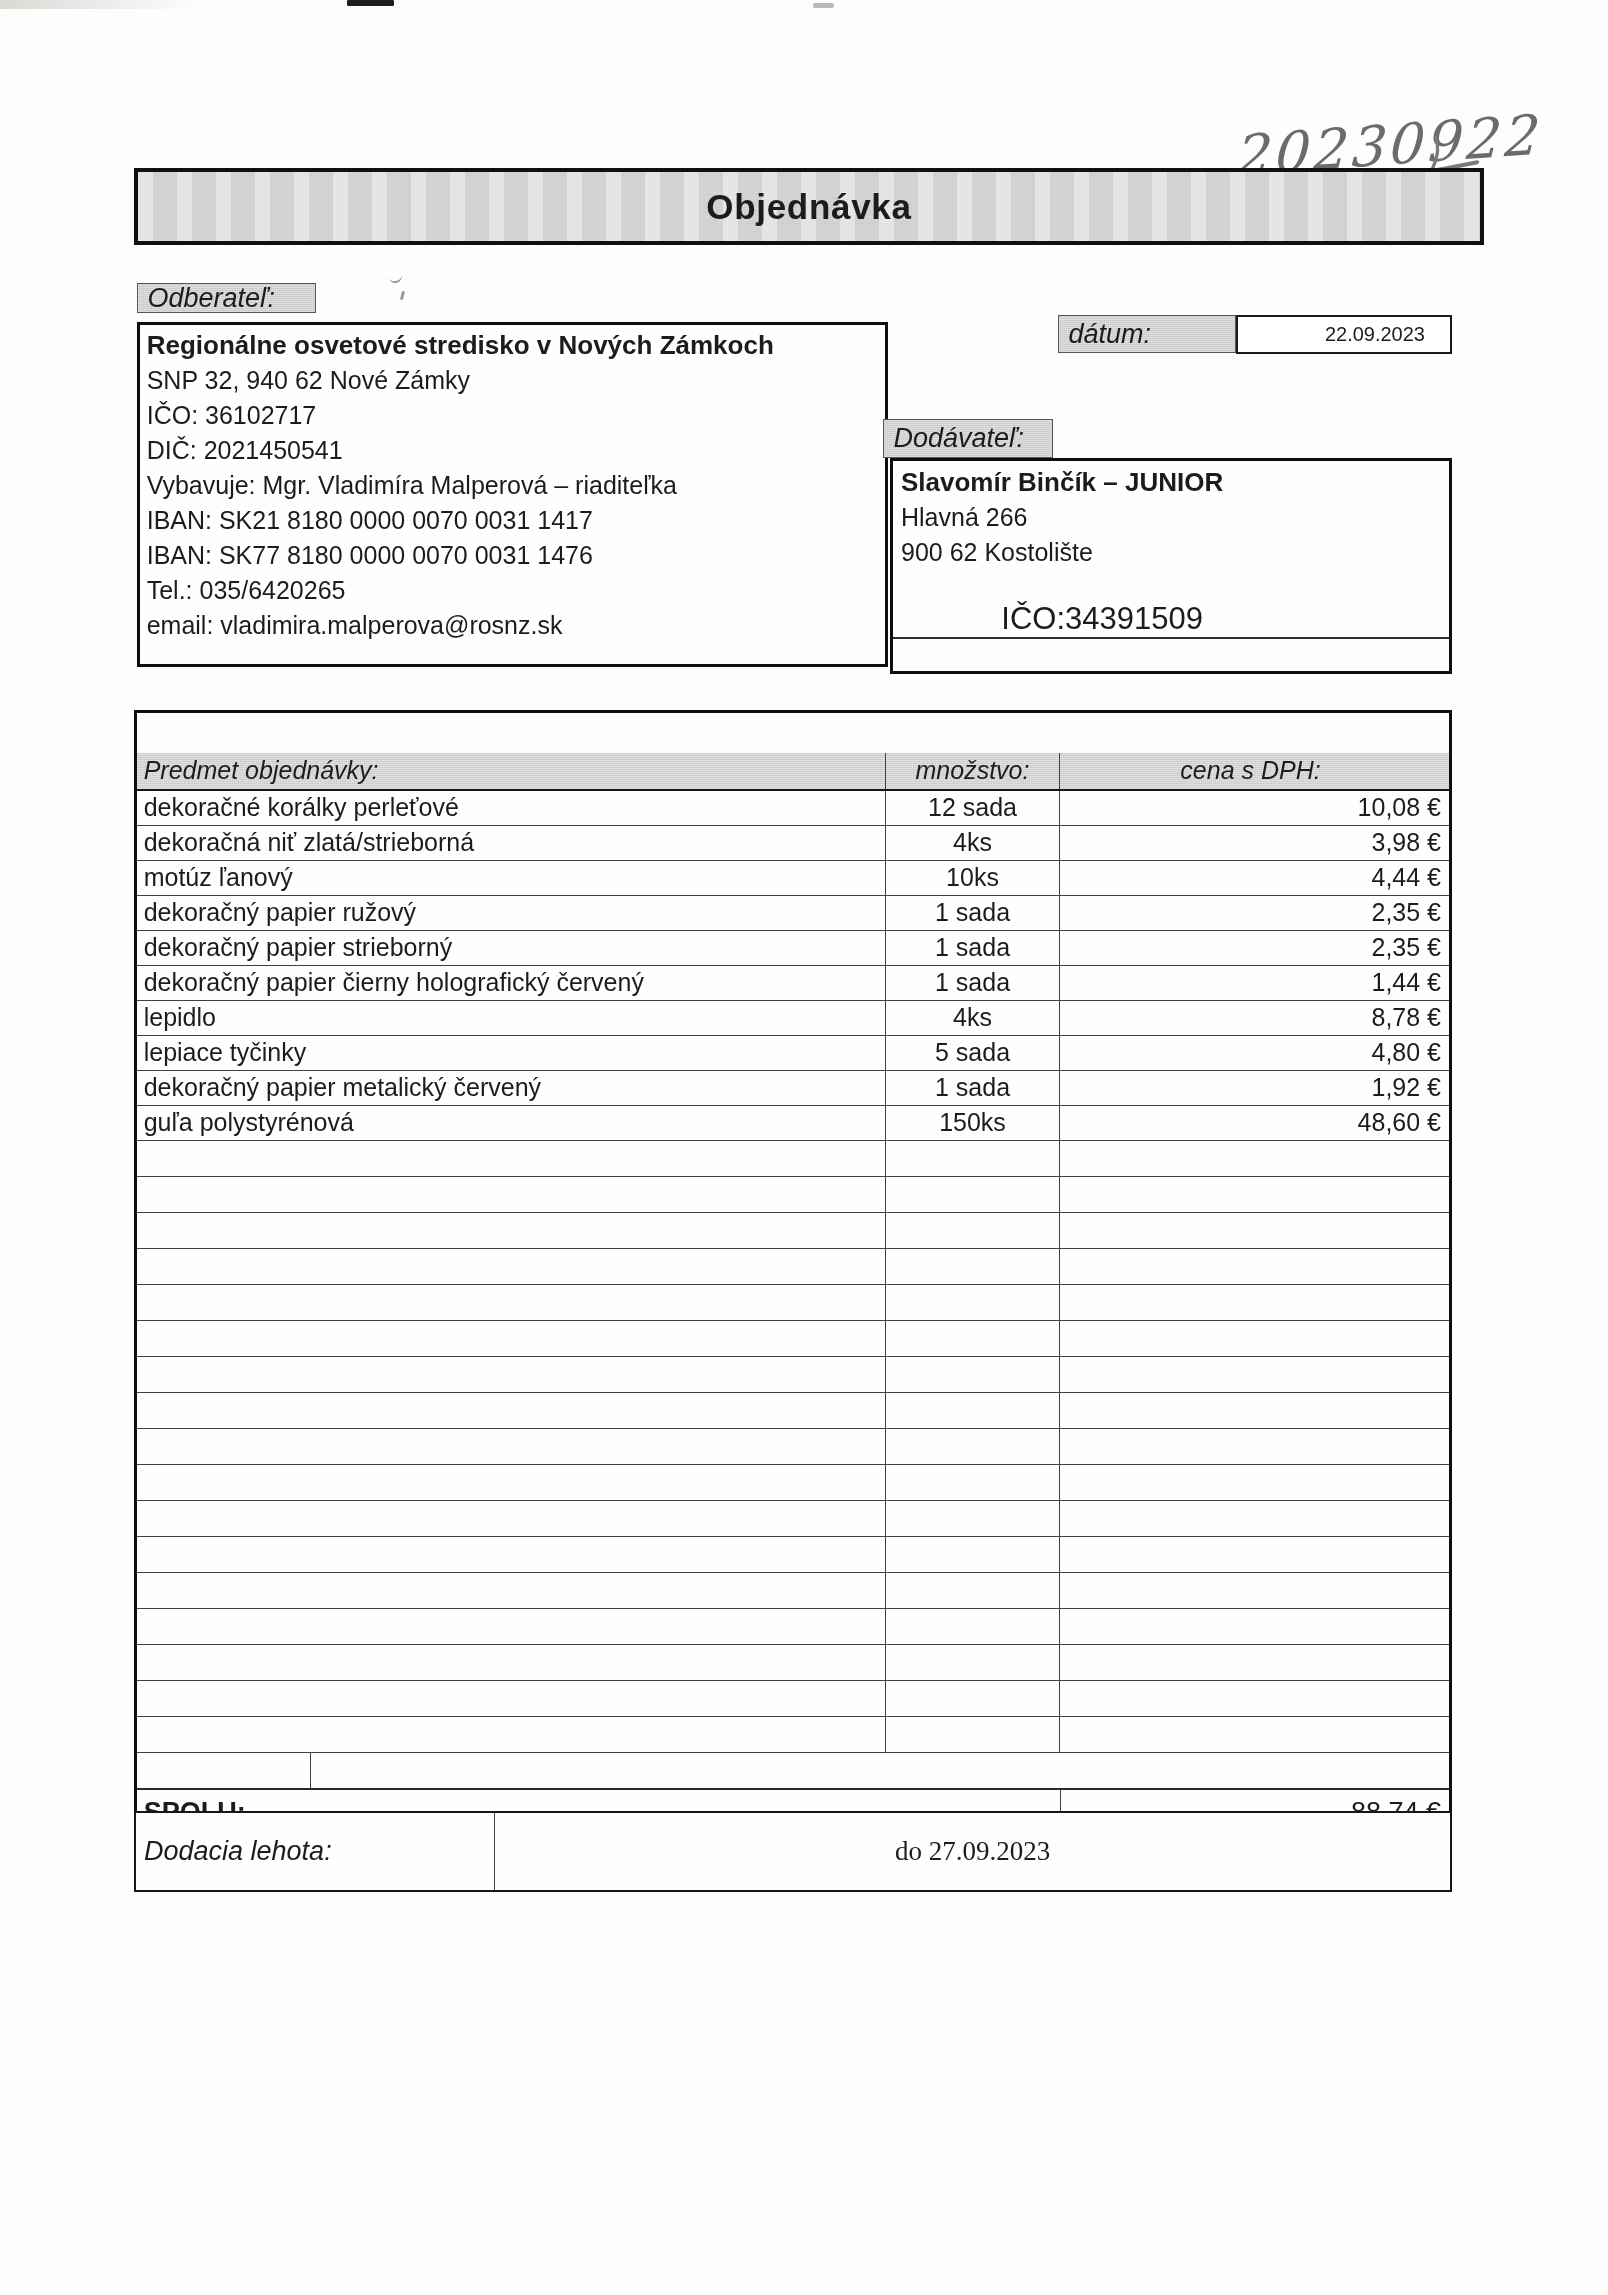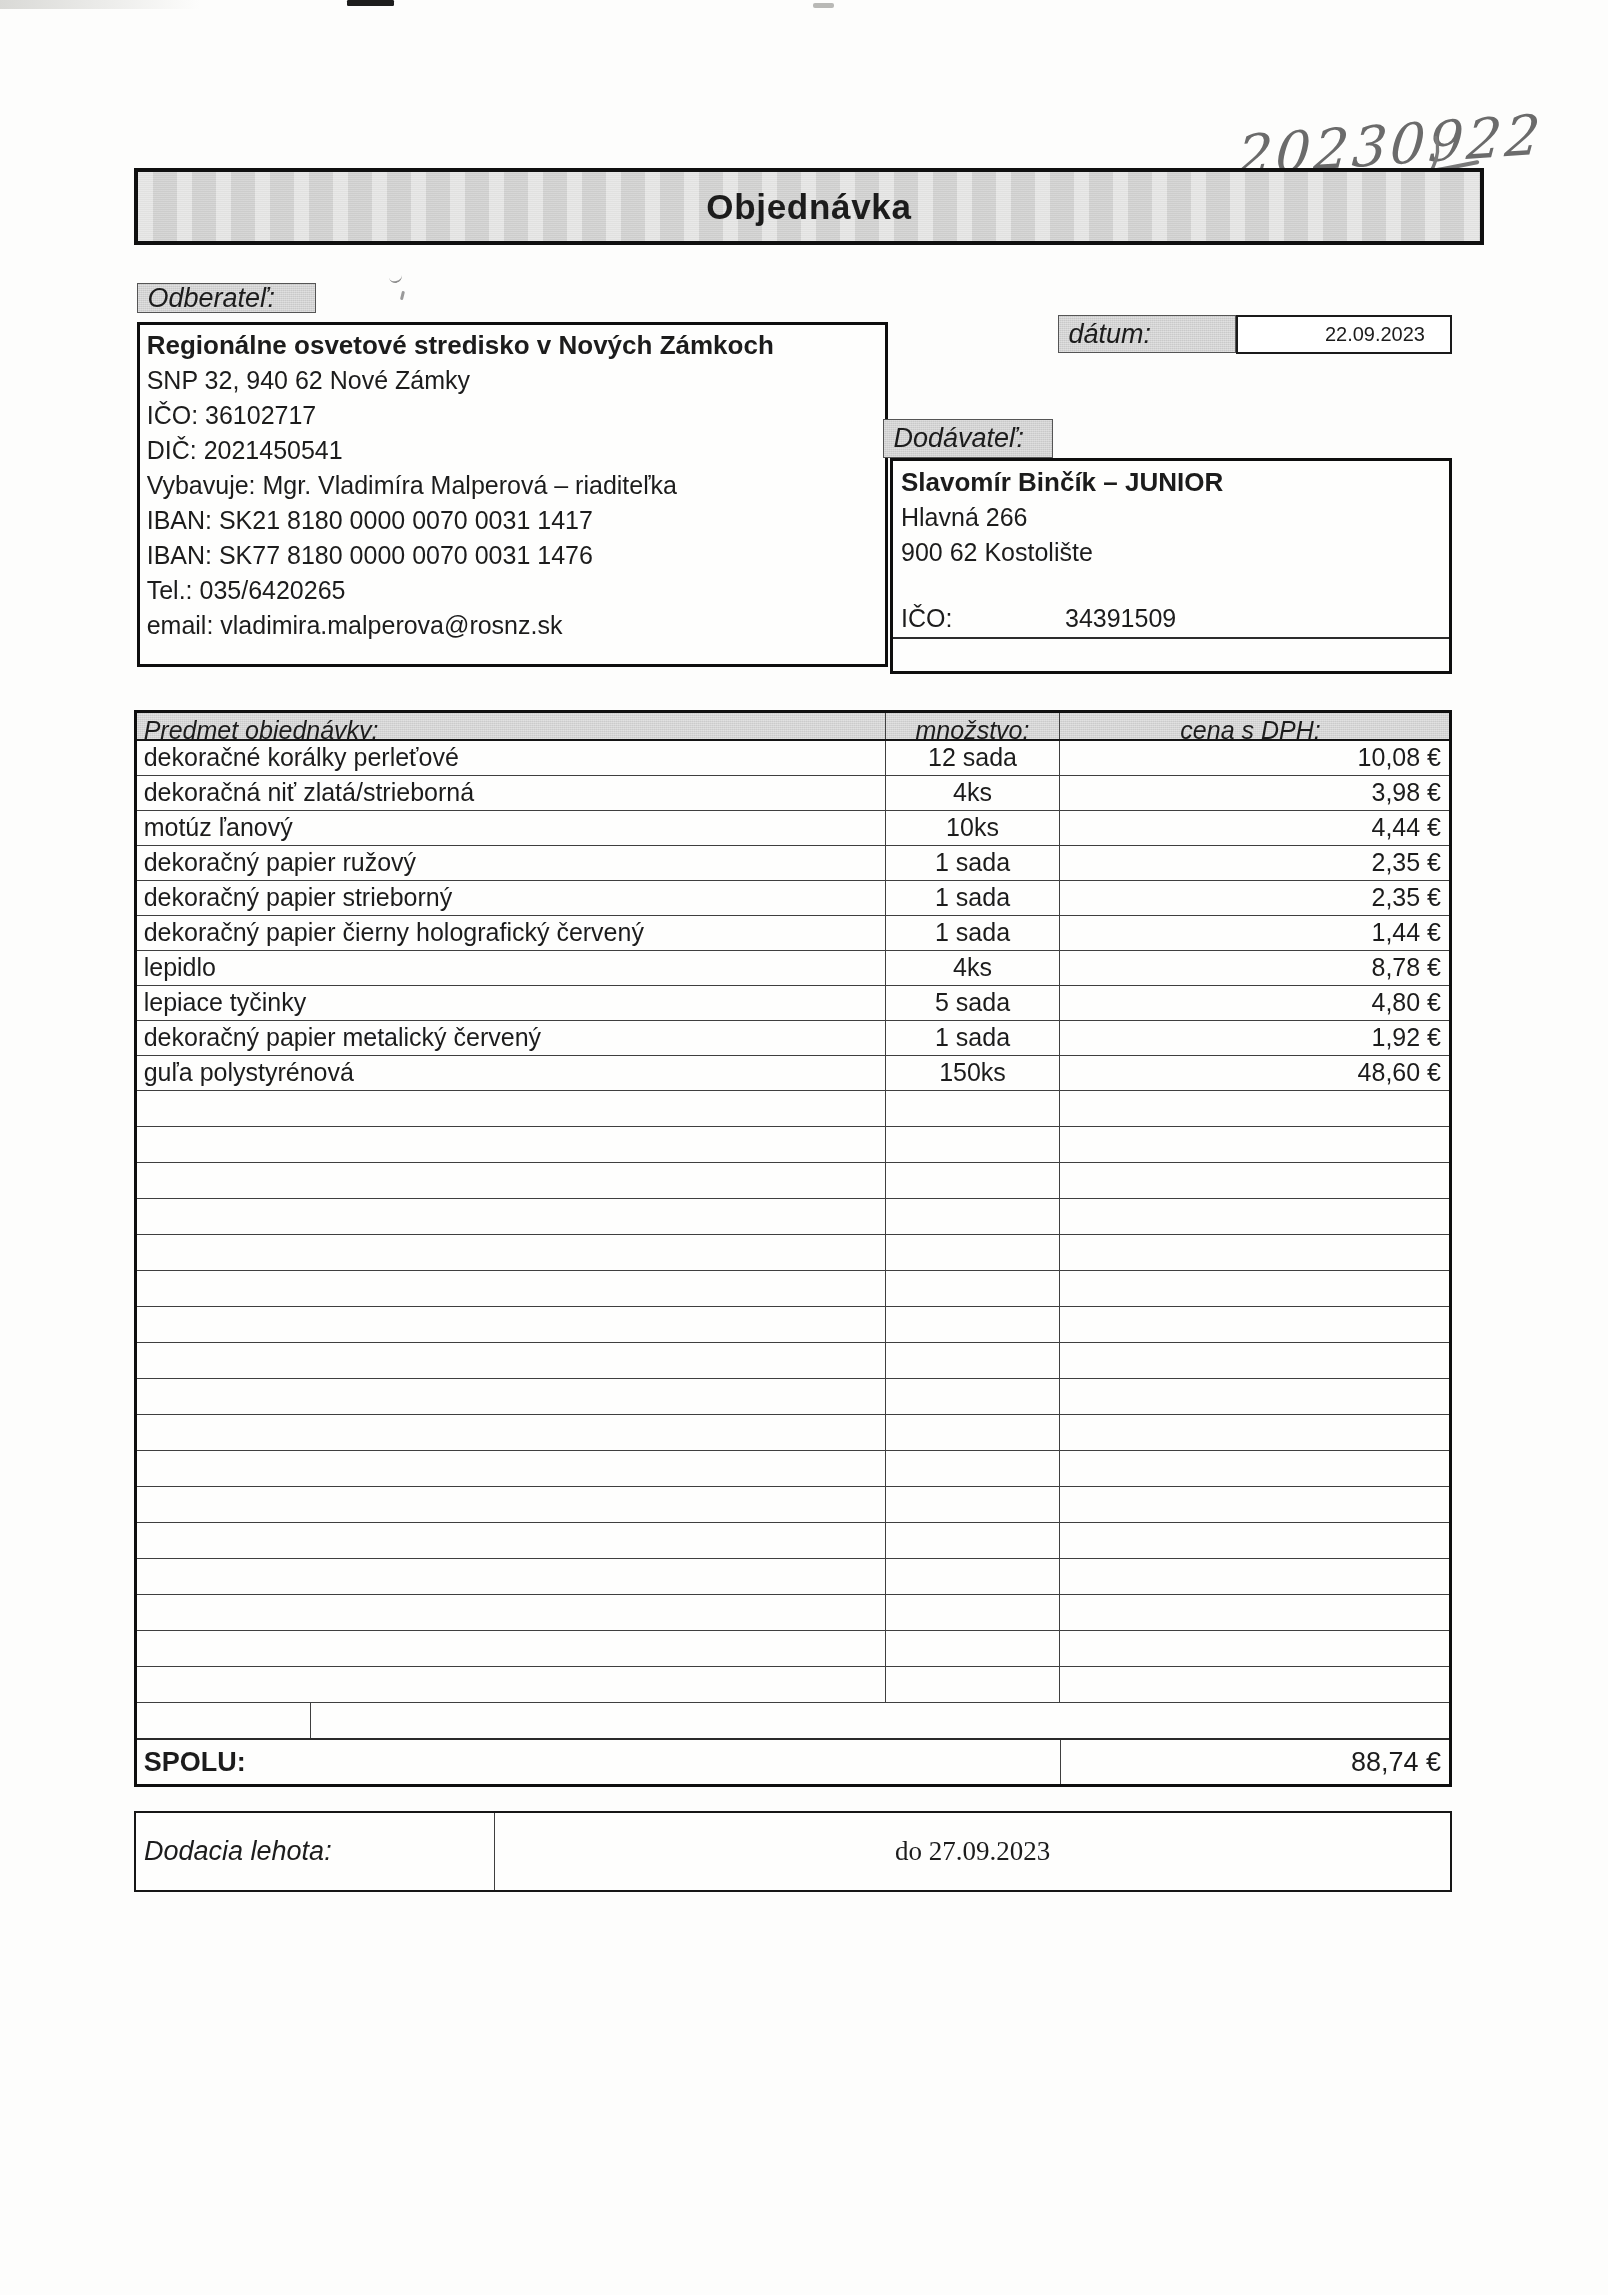--- a/index.html
+++ b/index.html
@@ -76,31 +76,31 @@
   .customer-box .info-line{line-height:35px;font-size:25px;white-space:nowrap;}
   .customer-box .info-line.name{font-weight:700;font-size:26px;}
   .supplier-box{
     position:absolute;left:890px;top:458px;width:562px;height:216px;
     border:3.3px solid #0e0e0e;box-sizing:border-box;background:#fefefd;
     display:flex;flex-direction:column;padding:4px 0 0 8px;
   }
   .supplier-box .info-line{line-height:35px;font-size:25px;white-space:nowrap;}
   .supplier-box .info-line.name{font-weight:700;font-size:26px;}
   .supplier-box .spacer{flex:1;}
-  .ico-row{display:flex;line-height:37px;font-size:25px;}
+  .ico-row{display:flex;line-height:37px;font-size:31px;text-align:right;}
   .ico-row .ico-label{width:164px;}
   .ico-sep{border-top:2px solid #2c2c2c;margin-left:-8px;}
   .ico-bottom-strip{height:32px;}
   
   .order-table{
     position:absolute;left:134px;top:710px;width:1318px;
     border:3.3px solid #0e0e0e;box-sizing:border-box;background:#fefefd;
   }
   .trow{display:flex;height:35px;border-bottom:1.3px solid #3f3f3f;box-sizing:border-box;}
-  .trow.head{height:28px;border-bottom:2.7px solid #151515;}
+  .trow.head{height:38px;border-bottom:2.7px solid #151515;margin-top:40px;}
   .trow.material{height:37px;border-bottom:2px solid #2a2a2a;}
   .cell{box-sizing:border-box;overflow:hidden;white-space:nowrap;font-size:25px;line-height:33px;}
   .trow.head .cell{font-style:italic;line-height:35px;}
   .c1{width:749px;border-right:1.3px solid #3f3f3f;padding-left:6.7px;text-align:left;}
   .c2{width:174px;border-right:1.3px solid #3f3f3f;text-align:center;}
   .c3{flex:1;text-align:right;padding-right:8px;}
   .trow.head .c1,.trow.head .c2,.trow.head .c3{
     background-color:#cbcbcb;
     background-image:
       repeating-linear-gradient(0deg, rgba(255,255,255,.30) 0 0.7px, rgba(0,0,0,0) 0.7px 2px),

